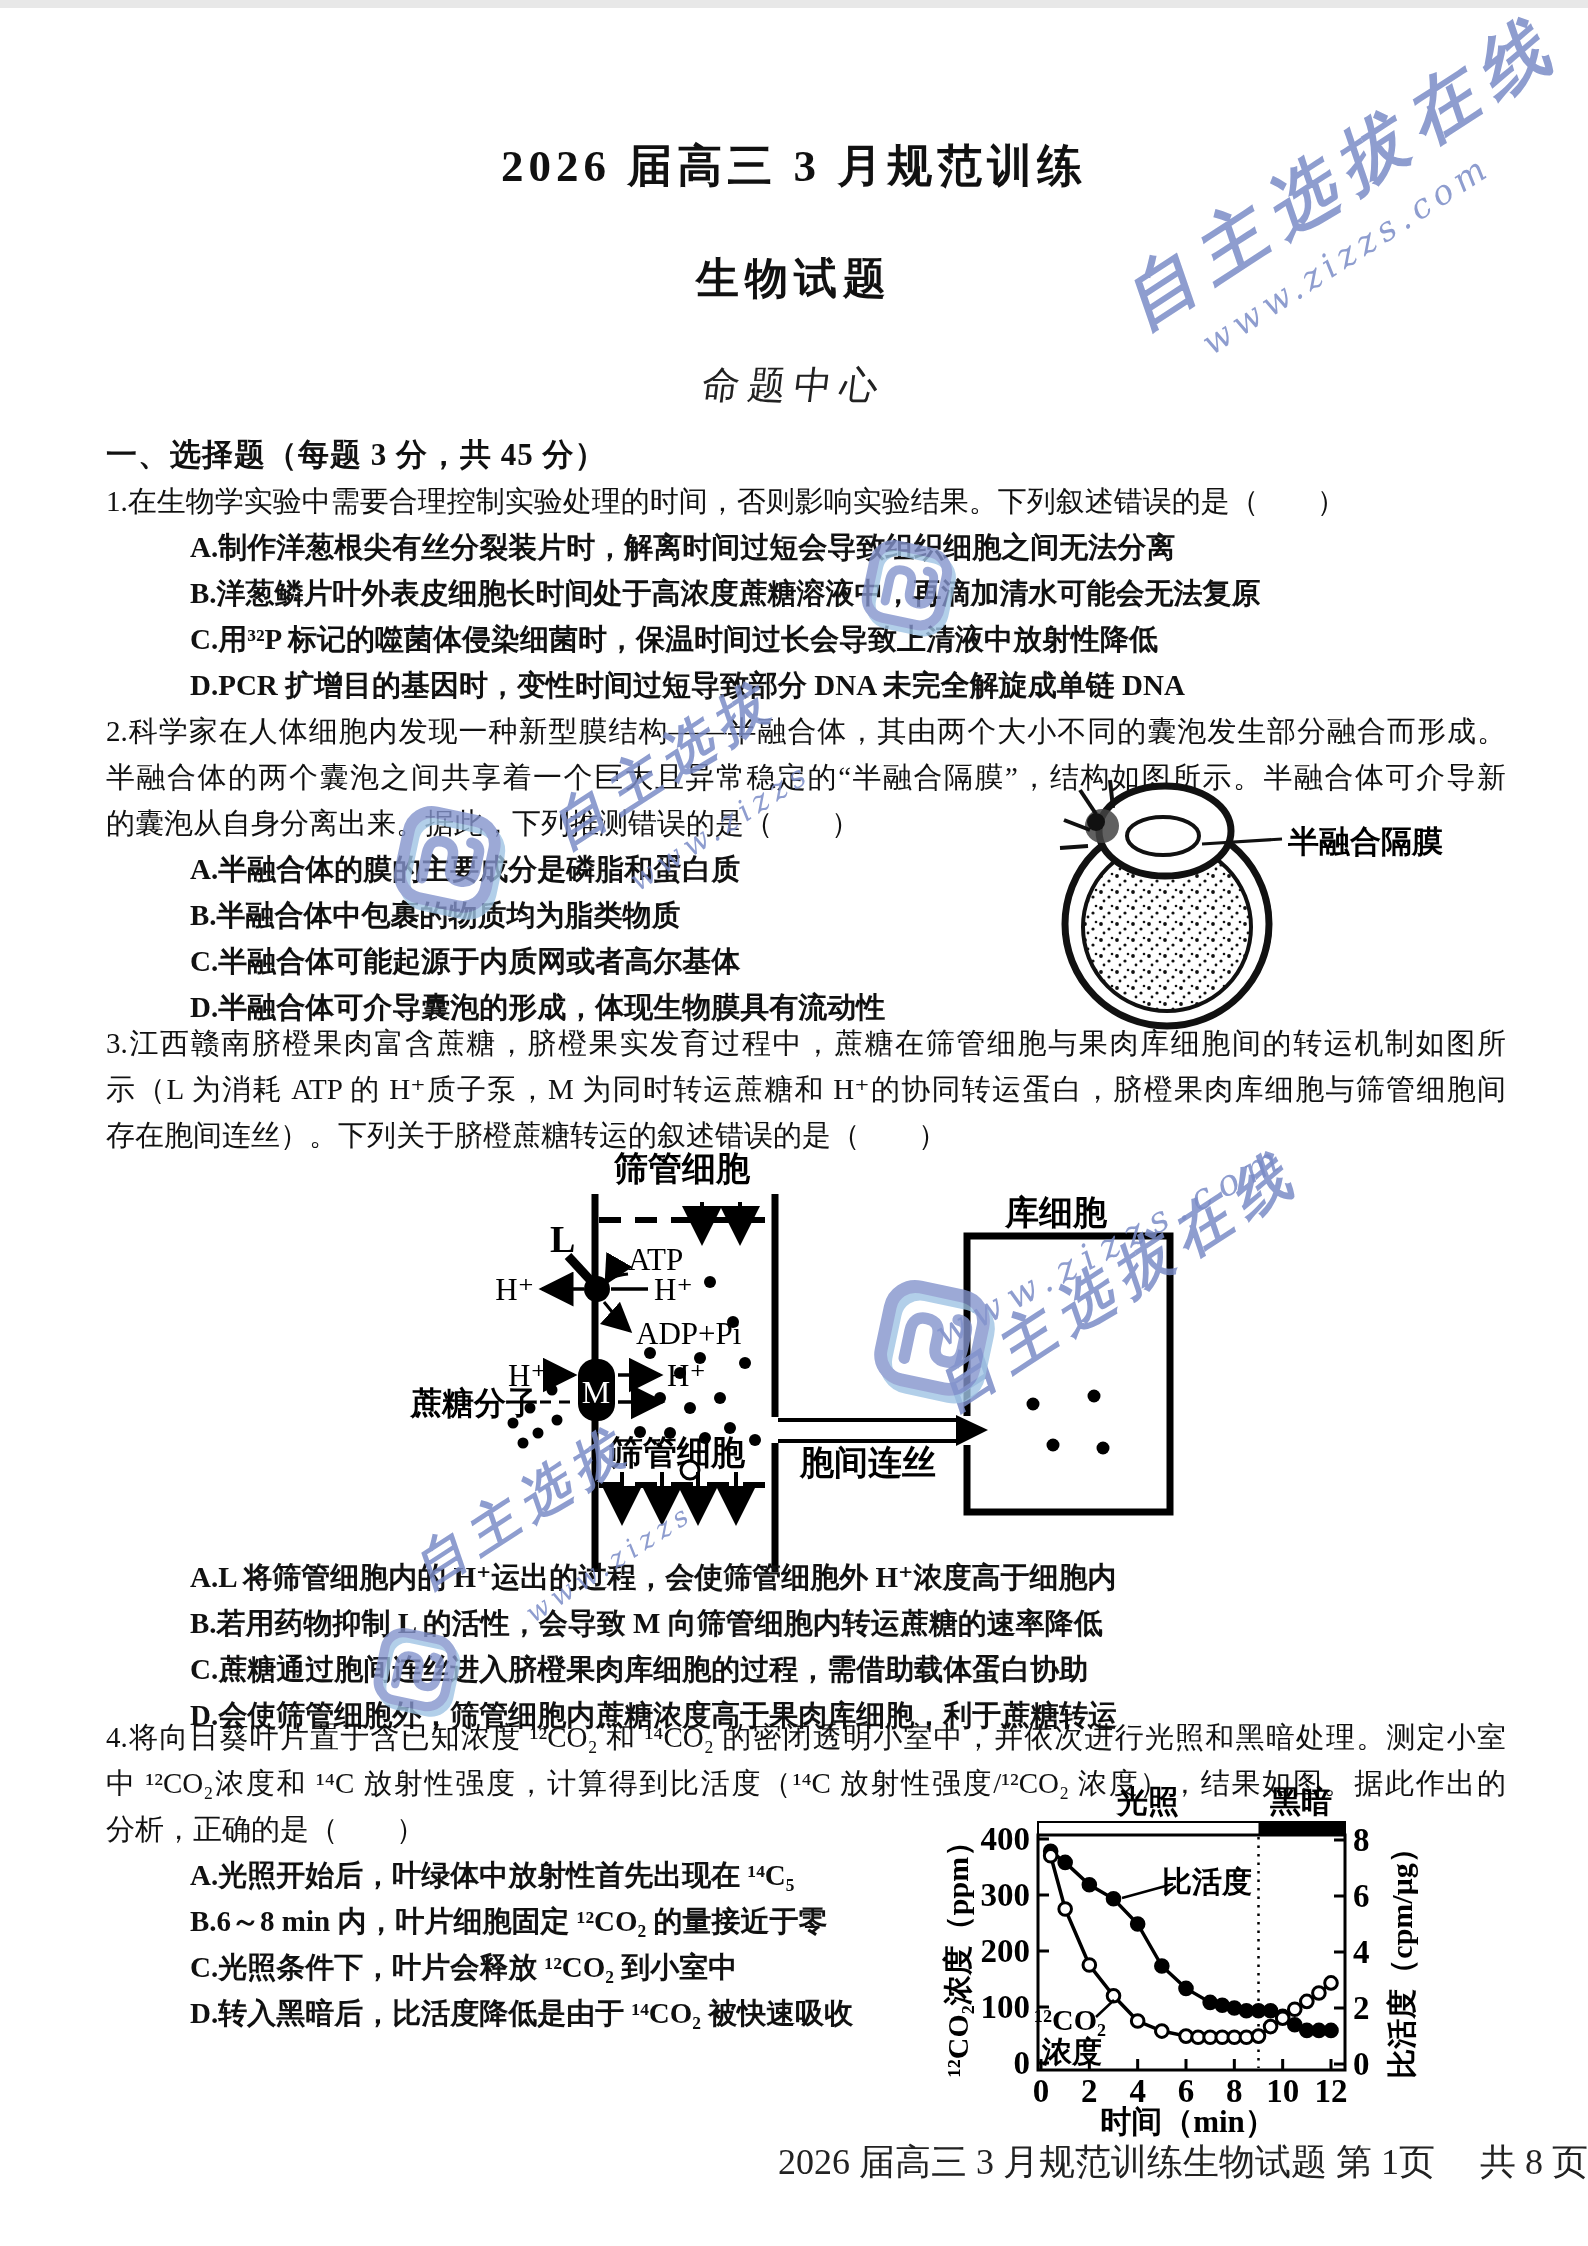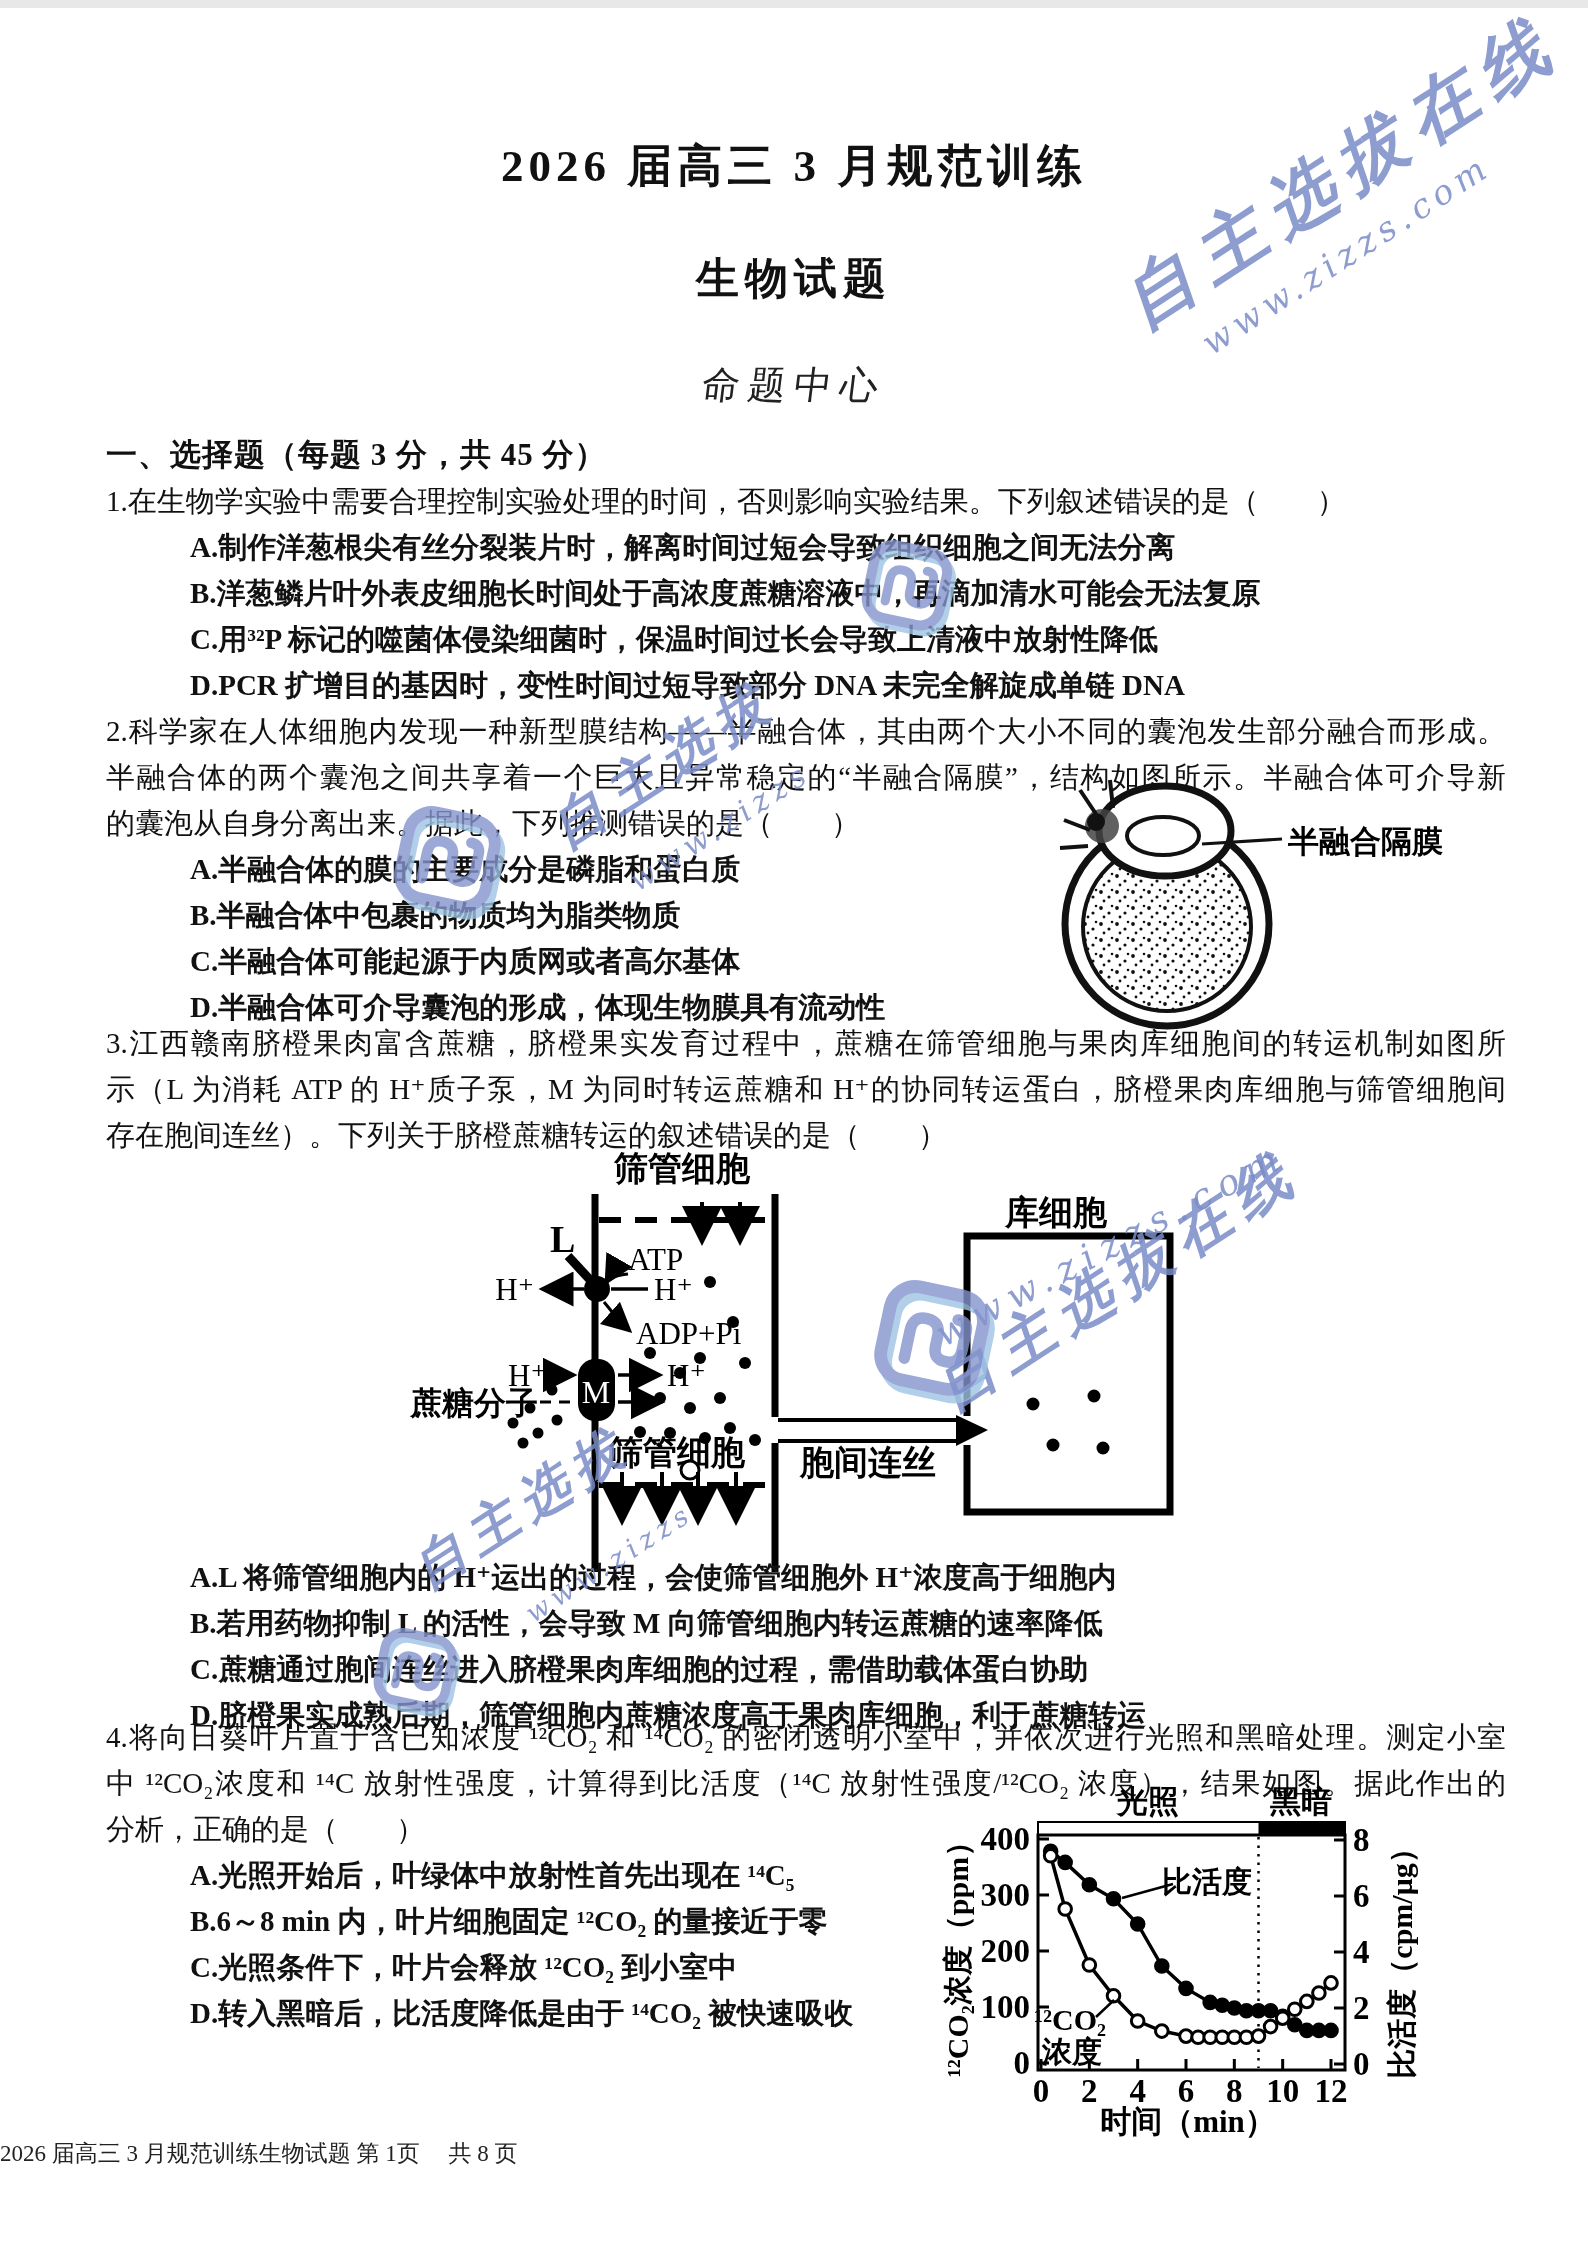--- a/index.html
+++ b/index.html
@@ -10,21 +10,21 @@
   }
   .ttl  { position:absolute; left:0; width:100%; text-align:center; font-weight:bold; }
   #title    { top:128px; font-size:45px; letter-spacing:5px; }
   #subtitle { top:242px; font-size:43px; letter-spacing:6px; }
   #seal     { top:352px; font-size:38px; font-weight:500; transform:skewX(-7deg); letter-spacing:8px; color:#222; }
   #heading  { position:absolute; left:106px; top:426px; font-size:31px; font-weight:bold; letter-spacing:1px; }
   .line { position:absolute; font-size:29px; line-height:46px; white-space:nowrap; }
   .stem { left:106px; }
   .opt  { left:190px;font-weight:bold; }
   .just { width:1400px; white-space:normal; text-align:justify; text-align-last:justify; }
-  #footer { position:absolute; top:2130px; left:0; width:100%; text-align:left; font-size:23px; color:#222; }
+  #footer { position:absolute; top:2130px; left:0; width:100%; text-align:right; font-size:36px; color:#222; }
 
   svg text { font-family:"Liberation Serif","DejaVu Serif",serif; }
   .fig { position:absolute; }
 
   
   .wm { position:absolute; pointer-events:none; color:#7b8cc7; opacity:.85;
         font-family:"DejaVu Serif",serif; font-style:italic; font-weight:bold;
         transform-origin:0 50%; white-space:nowrap; z-index:5; }
   .wm-url { font-weight:normal; letter-spacing:6px; }
   .wm-logo { position:absolute; pointer-events:none; opacity:.8; z-index:5; }
@@ -162,21 +162,21 @@
       <circle cx="653" cy="272" r="6.5"></circle>
         <circle cx="714" cy="264" r="6.5"></circle>
       <circle cx="673" cy="313" r="6.5"></circle>
         <circle cx="723" cy="316" r="6.5"></circle>
     </g>
   </svg>
 
   <div class="line opt" style="top:1546px">A.L 将筛管细胞内的 H⁺运出的过程，会使筛管细胞外 H⁺浓度高于细胞内</div>
   <div class="line opt" style="top:1592px">B.若用药物抑制 L 的活性，会导致 M 向筛管细胞内转运蔗糖的速率降低</div>
   <div class="line opt" style="top:1638px">C.蔗糖通过胞间连丝进入脐橙果肉库细胞的过程，需借助载体蛋白协助</div>
-  <div class="line opt" style="top:1684px">D.脐橙果实成熟后期，筛管细胞内蔗糖浓度高于果肉库细胞，利于蔗糖转运</div>
+  <div class="line opt" style="top:1684px">D.会使筛管细胞外，筛管细胞内蔗糖浓度高于果肉库细胞，利于蔗糖转运</div>
 
   <div class="line stem just" style="top:1706px">4.将向日葵叶片置于含已知浓度 ¹²CO₂ 和 ¹⁴CO₂ 的密闭透明小室中，并依次进行光照和黑暗处理。测定小室</div>
   <div class="line stem just" style="top:1752px">中 ¹²CO₂浓度和 ¹⁴C 放射性强度，计算得到比活度（¹⁴C 放射性强度/¹²CO₂ 浓度），结果如图。据此作出的</div>
   <div class="line stem" style="top:1798px">分析，正确的是（　　）</div>
   <div class="line opt" style="top:1844px">A.光照开始后，叶绿体中放射性首先出现在 ¹⁴C₅</div>
   <div class="line opt" style="top:1890px">B.6～8 min 内，叶片细胞固定 ¹²CO₂ 的量接近于零</div>
   <div class="line opt" style="top:1936px">C.光照条件下，叶片会释放 ¹²CO₂ 到小室中</div>
   <div class="line opt" style="top:1982px">D.转入黑暗后，比活度降低是由于 ¹⁴CO₂ 被快速吸收</div>
 
   <svg class="fig" style="left:930px;top:1772px" width="520" height="360" viewBox="0 0 520 360">

